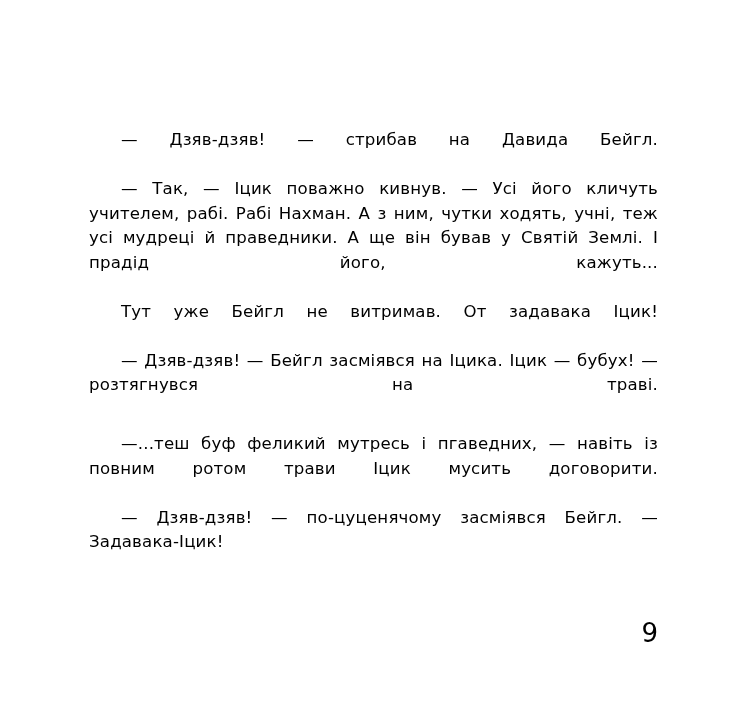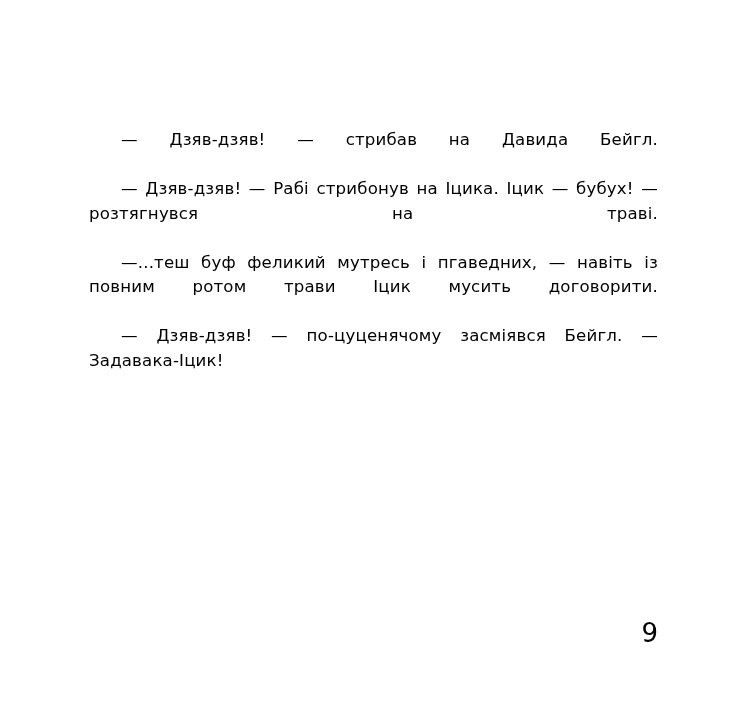--- a/index.html
+++ b/index.html
@@ -43,20 +43,21 @@
   
   .para::after {
     content: "";
     display: inline-block;
     width: 100%;
   }
 
   
   .para.spaced {
     word-spacing: 0.16em;
+    margin-top: 10px;
   }
 
   
   .folio {
     position: absolute;
     left: 0;
     top: 620px;
     width: 658px;
     text-align: right;
     font-size: 26px;
@@ -66,21 +67,23 @@
   }
 </style>
 </head>
 <body>
 
 <div class="page">
 
   <div class="textblock">
 
     <p class="para">— Дзяв-дзяв! — стрибав на Давида Бейгл.</p>
-    <p class="para">— Дзяв-дзяв! — Рабі стрибонув на Іцика. Іцик — бубух! — розтяг­нувся на траві.</p>
+    <p class="para">— Так, — Іцик поважно кивнув. — Усі його кличуть учителем, рабі. Рабі Нахман. А з ним, чутки ходять, учні, теж усі мудреці й праведники. А ще він бував у Святій Землі. І прадід його, кажуть...</p>
+    <p class="para">Тут уже Бейгл не витримав. От задавака Іцик!</p>
+    <p class="para">— Дзяв-дзяв! — Бейгл засміявся на Іцика. Іцик — бубух! — розтяг­нувся на траві.</p>
     <p class="para spaced">—...теш буф феликий мутресь і пгаведних, — навіть із повним ротом трави Іцик мусить договорити.</p>
     <p class="para">— Дзяв-дзяв! — по-цуценячому засміявся Бейгл. — Задавака-Іцик!</p>
 
   </div>
 
   <div class="folio">9</div>
 
 </div>
 
 </body></html>

